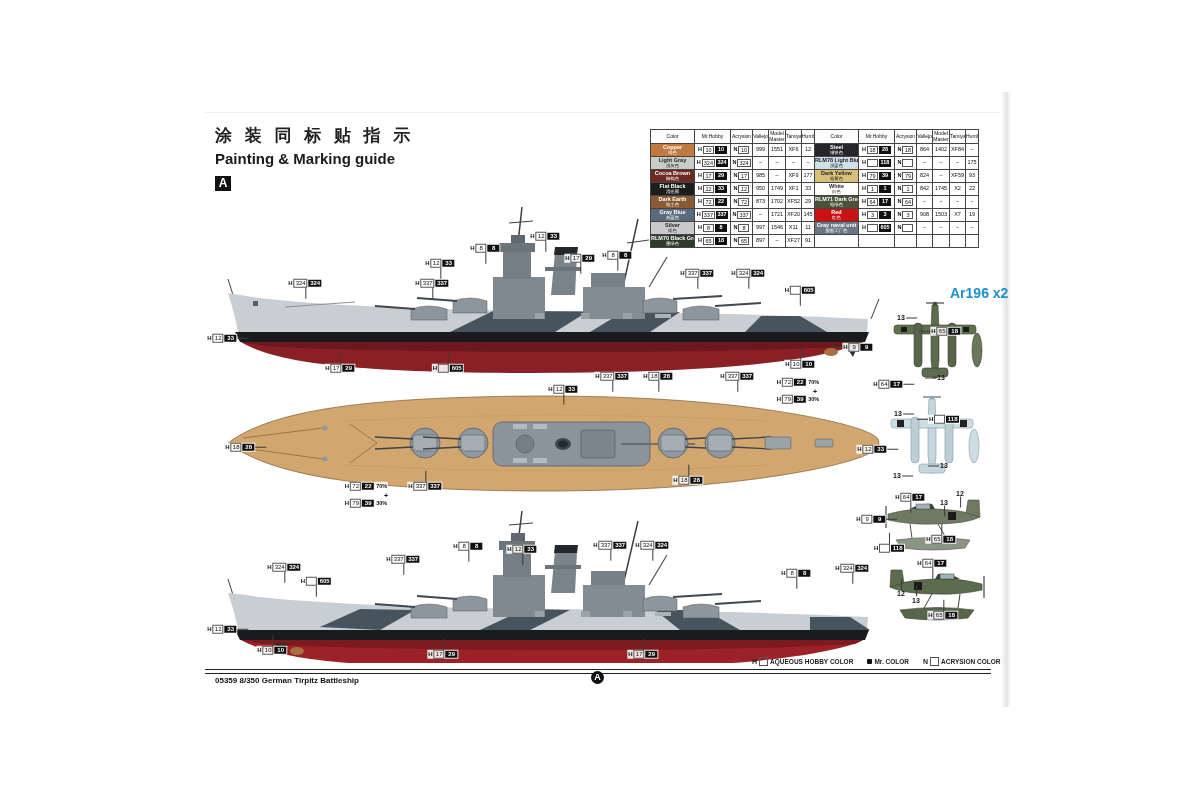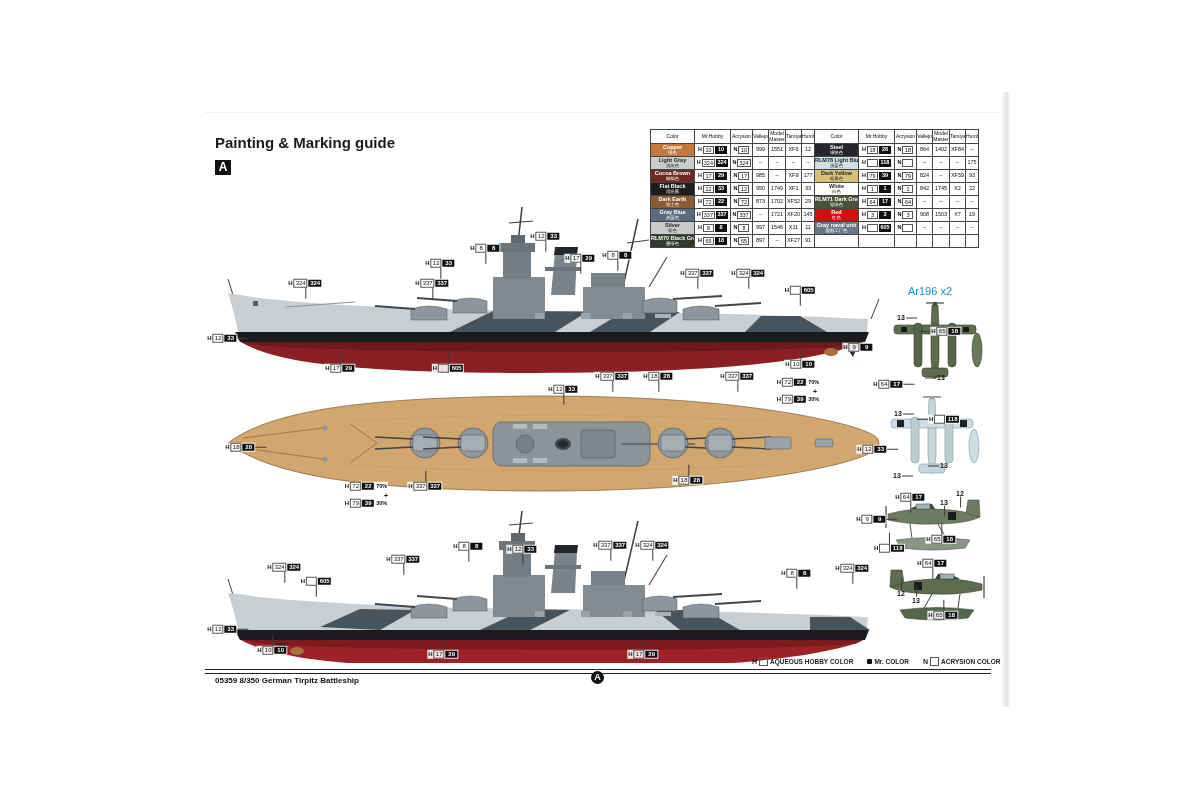--- a/index.html
+++ b/index.html
@@ -5,21 +5,21 @@
   html,body{margin:0;padding:0;background:#ffffff;width:1200px;height:800px;overflow:hidden;
     font-family:"Liberation Sans",sans-serif;-webkit-font-smoothing:antialiased;}
   .page{position:absolute;left:0;top:0;width:1200px;height:800px;background:#fff;}
   .edge-right{position:absolute;left:1001px;top:92px;width:10px;height:615px;
     background:linear-gradient(to right,#ffffff,#e4e4e4 55%,#ffffff);}
   .edge-top{position:absolute;left:205px;top:112px;width:800px;height:1px;background:#f0f0f0;}
 
   
   .hdr{position:absolute;left:215px;top:124px;}
   .title-cn{font-size:17px;font-weight:bold;color:#222;letter-spacing:4px;}
-  .title-en{font-size:15px;font-weight:bold;color:#1b1b1b;margin-top:10px;}
+  .title-en{font-size:15px;font-weight:bold;color:#1b1b1b;margin-top:3px;}
   .badge-a{margin-top:9px;width:16px;height:15px;background:#111;color:#fff;
     font-size:12px;font-weight:bold;text-align:center;line-height:15px;}
 
   
   .pt{position:absolute;left:650px;top:128px;width:329px;}
   .pt-title{background:#101010;color:#fff;font-size:8px;font-weight:bold;
     letter-spacing:.6px;padding:2px 4px;border:1px solid #000;}
   table.grid{border-collapse:collapse;table-layout:fixed;width:329px;margin-top:1px;}
   table.grid th,table.grid td{border:0.5px solid #444;padding:0;text-align:center;
     font-size:5.5px;line-height:1.05;color:#111;overflow:hidden;white-space:nowrap;}
@@ -31,21 +31,21 @@
   .pcode{display:inline-flex;align-items:center;gap:1px;font-weight:bold;font-size:5.5px;}
   .pcode .bx{display:inline-block;border:0.5px solid #555;min-width:7px;height:6.5px;
     line-height:6.5px;padding:0 1px;font-weight:normal;}
   .pcode .mb{display:inline-block;background:#101010;color:#fff;min-width:9px;height:7.5px;
     line-height:7.5px;padding:0 1.5px;font-weight:bold;}
 
   
   svg.fig{position:absolute;}
 
   
-  .ar-label{position:absolute;left:908px;top:285px;color:#1d8fd1;font-size:11px;font-weight:normal;}
+  .ar-label{position:absolute;left:950px;top:285px;color:#1d8fd1;font-size:14px;font-weight:bold;}
 
   
   #annotations{position:absolute;left:0;top:0;width:1200px;height:800px;pointer-events:none;}
   .co{position:absolute;transform:translate(-50%,-50%);display:inline-flex;align-items:center;
     gap:1px;font-size:6px;font-weight:bold;color:#111;background:rgba(255,255,255,.88);
     padding:0 1px;line-height:1;}
   .co .bx{display:inline-block;border:0.5px solid #555;min-width:7px;height:6.5px;
     line-height:6.5px;text-align:center;padding:0 1px;font-weight:normal;}
   .co .mb{display:inline-block;background:#101010;color:#fff;min-width:9px;height:7.5px;
     line-height:7.5px;text-align:center;padding:0 1.5px;}
@@ -72,20 +72,21 @@
     background:#111;color:#fff;font-size:9px;font-weight:bold;text-align:center;line-height:13px;}
 </style>
 </head>
 <body>
 
 <div class="page">
   <div class="edge-top"></div>
   <div class="edge-right"></div>
 
   <div class="hdr">
+    <div class="title-cn">涂 装 同 标 贴 指 示</div>
     <div class="title-en">Painting &amp; Marking guide</div>
     <div class="badge-a">A</div>
   </div>
 
   <div class="pt">
     <table class="grid" id="ptable">
         <colgroup>
           <col style="width:44px">
           <col style="width:36px">
           <col style="width:22px">

